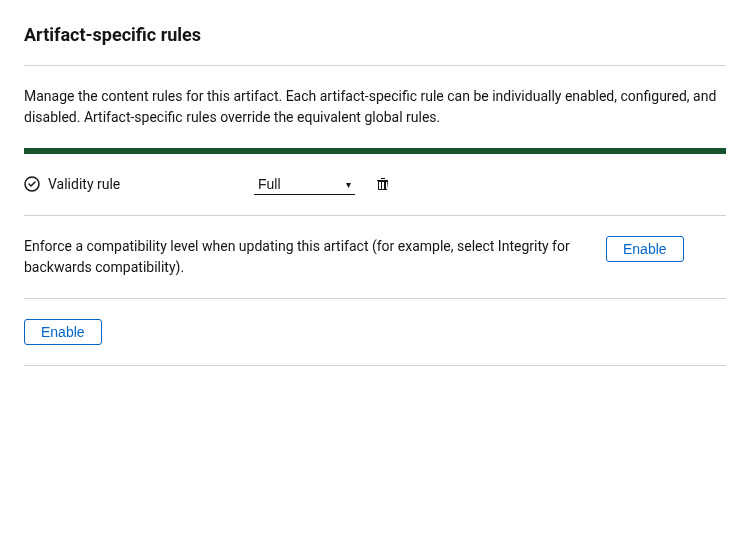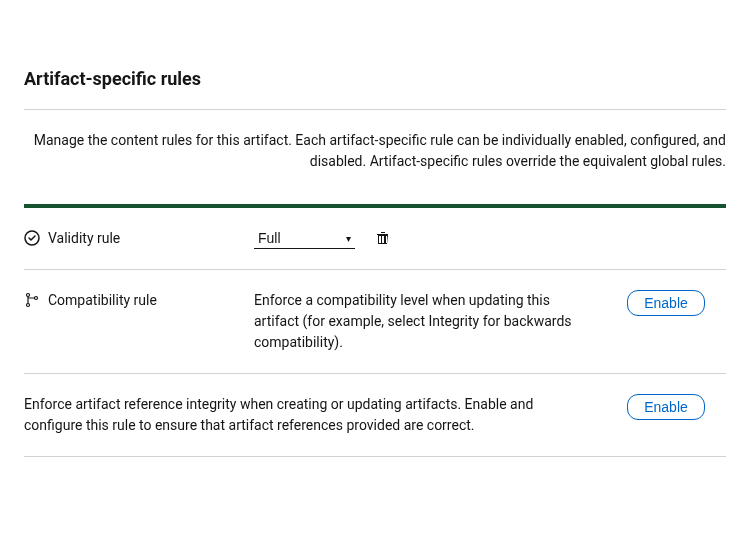--- a/index.html
+++ b/index.html
@@ -13,36 +13,34 @@
     }
 
     .page-container {
       padding: 24px 24px 24px 24px;
     }
 
     .page-title {
       font-size: 18px;
       font-weight: 700;
       margin-bottom: 20px;
-      margin-top: 44px;
     }
 
     .top-divider {
       border: none;
       border-top: 1px solid #d2d2d2;
       margin-bottom: 0;
     }
 
     .description-block {
-      padding: 20px 0 32px 0;
+      padding: 20px 0 20px 0;
       color: #151515;
       font-size: 14px;
       line-height: 1.5;
-      border-bottom: 4px solid #14532d;
-      text-align: right;
+      border-bottom: 6px solid #14532d;
     }
 
     .rules-table {
       width: 100%;
     }
 
     .rule-row {
       display: flex;
       align-items: flex-start;
       padding: 20px 0;
@@ -81,21 +79,21 @@
     .rule-desc-col em {
       font-style: italic;
     }
 
     .rule-action-col {
       flex-shrink: 0;
       display: flex;
       align-items: flex-start;
       gap: 16px;
       min-width: 120px;
-      justify-content: center;
+      justify-content: space-between;
     }
 
     .select-wrapper {
       position: relative;
       display: inline-flex;
       align-items: center;
     }
 
     .rule-select {
       appearance: none;
@@ -128,21 +126,21 @@
       align-items: center;
     }
 
     .enable-btn {
       background: #fff;
       border: 1px solid #0066cc;
       color: #0066cc;
       font-size: 14px;
       padding: 4px 16px;
       cursor: pointer;
-      border-radius: 11px;
+      border-radius: 3px;
       font-weight: 400;
     }
   </style>
 </head>
 <body>
 
 <div class="page-container">
   <h1 class="page-title">Artifact-specific rules</h1>
   <hr class="top-divider">
   <div class="description-block">Manage the content rules for this artifact. Each artifact-specific rule can be individually enabled, configured, and disabled. Artifact-specific rules override the equivalent global rules.</div>
@@ -170,43 +168,28 @@
         </div>
         <button class="delete-btn" title="Delete">
           <svg width="16" height="16" viewBox="0 0 16 16" fill="currentColor" xmlns="http://www.w3.org/2000/svg">
             <path d="M6 2h4v1H6V2zm-3 2h10v1H2V4zm2 2h1v7H4V6zm3 0h1v7H7V6zm3 0h1v7h-1V6zm-8 8V5h10l-1 9H3z" fill-rule="evenodd"></path>
           </svg>
         </button>
       </div>
     </div>
 
     <div class="rule-row">
-      <div class="rule-name-col">
-        <span class="rule-icon">
-          <svg width="16" height="16" viewBox="0 0 16 16" fill="none" xmlns="http://www.w3.org/2000/svg">
-            <circle cx="4" cy="3" r="1.5" stroke="#151515" stroke-width="1.2"></circle>
-            <circle cx="4" cy="13" r="1.5" stroke="#151515" stroke-width="1.2"></circle>
-            <circle cx="12" cy="6" r="1.5" stroke="#151515" stroke-width="1.2"></circle>
-            <line x1="4" y1="4.5" x2="4" y2="11.5" stroke="#151515" stroke-width="1.2"></line>
-            <path d="M4 5.5 C4 5.5 4 6 6 6 C8 6 10.5 6 10.5 6" stroke="#151515" stroke-width="1.2" fill="none"></path>
-          </svg>
-        </span>
-        <span class="rule-name-label">Compatibility rule</span>
-      </div>
       <div class="rule-desc-col">
         Enforce a compatibility level when updating this artifact (for example, select Integrity for backwards compatibility).
       </div>
       <div class="rule-action-col">
         <button class="enable-btn">Enable</button>
       </div>
     </div>
 
     <div class="rule-row">
-      <div class="rule-desc-col">
-        Enforce artifact reference integrity when creating or updating artifacts. Enable and configure this rule to ensure that artifact references provided are correct.
-      </div>
       <div class="rule-action-col">
         <button class="enable-btn">Enable</button>
       </div>
     </div>
 
   </div>
 </div>
 
 </body></html>

